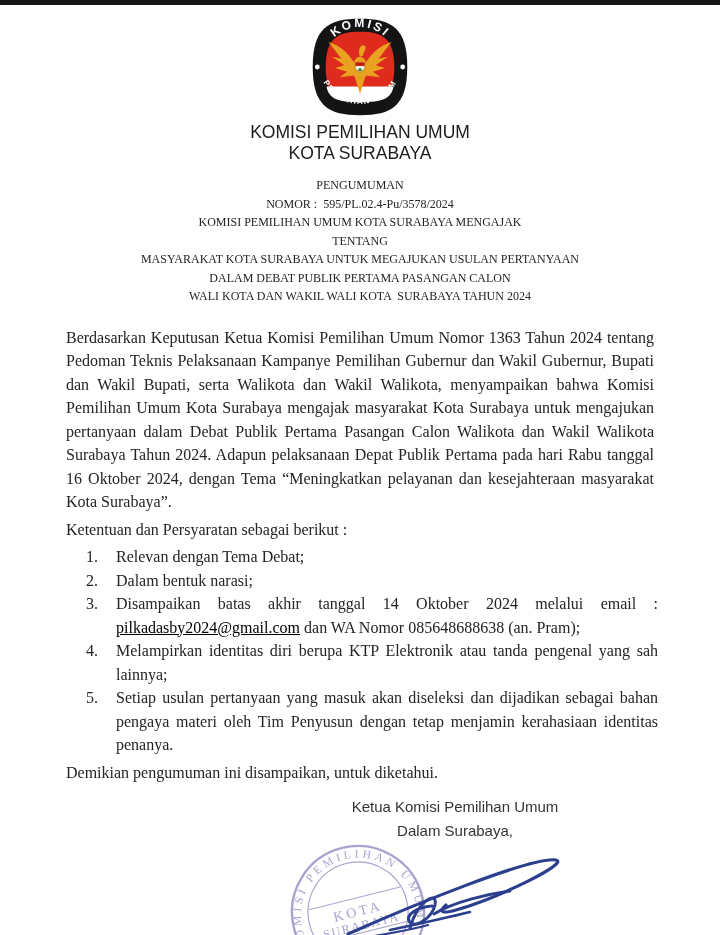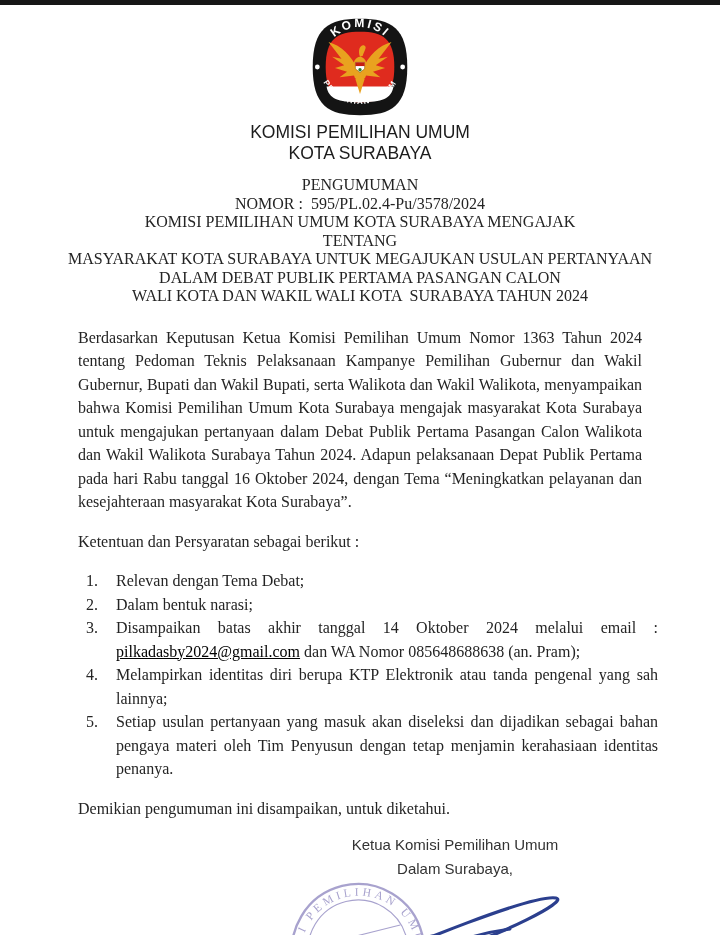--- a/index.html
+++ b/index.html
@@ -6,24 +6,24 @@
   .page{position:relative;width:720px;height:935px;background:#fff;overflow:hidden;
         font-family:"Liberation Serif",serif;color:#242424;}
   .edge-top{position:absolute;top:0;left:0;width:720px;height:5px;background:#161616;}
   .content{padding:16px 62px 0;}
   
   .letterhead{text-align:center;}
   .logo{width:118px;height:102px;display:inline-block;}
   .org{font-family:"Liberation Sans",sans-serif;font-size:17.5px;line-height:21px;color:#1c1c1c;}
   
   .heading{margin-top:12px;text-align:center;}
-  .heading div{font-size:16px;line-height:18.5px;white-space:pre-wrap;}
+  .heading div{font-size:12px;line-height:18.5px;white-space:pre-wrap;}
   
   .bodytext{margin-top:20px;font-size:16px;line-height:23.5px;}
-  .bodytext p{margin:16px;}
+  .bodytext p{margin:4px;}
   .p-just{text-align:justify;}
   ol.req{list-style:none;margin:0;padding:0 0 0 24px;}
   ol.req li{display:flex;}
   .num{flex:0 0 30px;}
   .li-text{flex:1;text-align:justify;}
   a.email{color:#000000;text-decoration:underline;cursor:pointer;}
   .closing{margin-top:8px;}
   
   .signblock{position:relative;width:350px;margin:14px 28px 0 auto;height:166px;
              text-align:center;}

